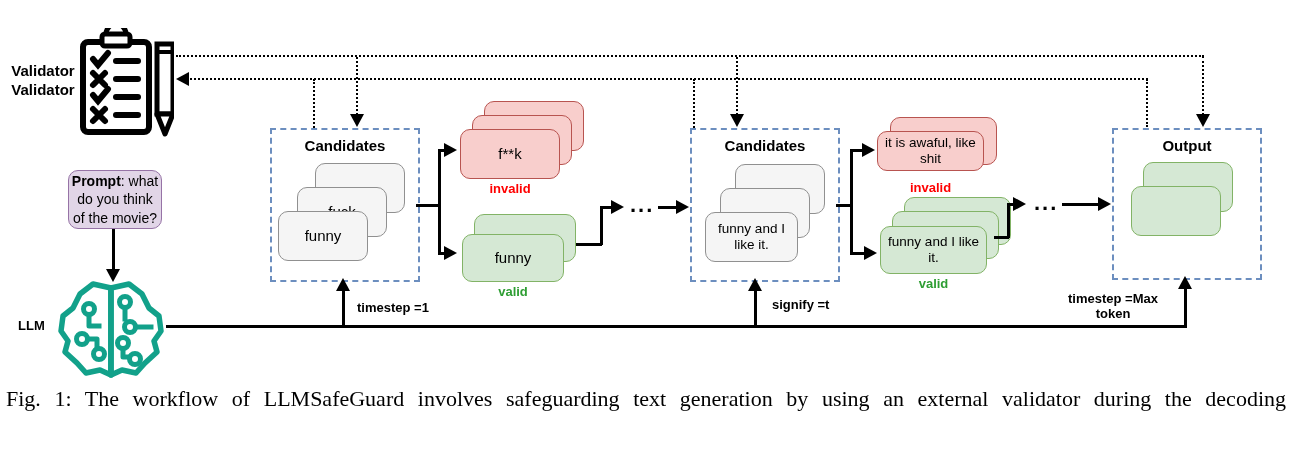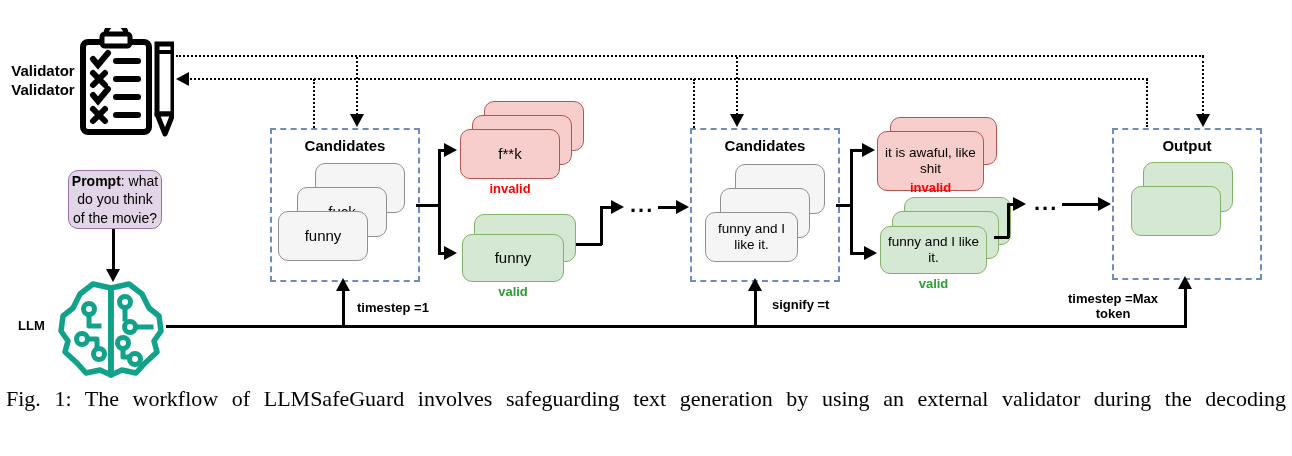--- a/index.html
+++ b/index.html
@@ -156,21 +156,21 @@
   <div class="card gray small" style="left:705px;top:212px;width:93px;height:50px;">funny and I like it.</div>
 
   <div class="h-line" style="left:836px;top:204px;width:16px;"></div>
   <div class="v-line" style="left:850px;top:149px;height:105px;"></div>
   <div class="h-line" style="left:850px;top:149px;width:12px;"></div>
   <div class="tri right" style="left:862px;top:143px;"></div>
   <div class="h-line" style="left:850px;top:252px;width:14px;"></div>
   <div class="tri right" style="left:864px;top:246px;"></div>
 
   <div class="card red" style="left:890px;top:117px;width:107px;height:48px;"></div>
-  <div class="card red small" style="left:877px;top:131px;width:107px;height:60px;">it is awaful, like shit</div>
+  <div class="card red small" style="left:877px;top:131px;width:107px;height:40px;">it is awaful, like shit</div>
   <div class="lbl invalid-lbl" style="left:877px;top:180px;width:107px;">invalid</div>
 
   <div class="card green" style="left:904px;top:197px;width:107px;height:48px;"></div>
   <div class="card green" style="left:892px;top:211px;width:107px;height:48px;"></div>
   <div class="card green small" style="left:880px;top:226px;width:107px;height:48px;">funny and I like it.</div>
   <div class="lbl valid-lbl" style="left:880px;top:276px;width:107px;">valid</div>
 
   <div class="h-line" style="left:994px;top:236px;width:15px;"></div>
   <div class="v-line" style="left:1007px;top:203px;height:35px;"></div>
   <div class="h-line" style="left:1007px;top:203px;width:8px;"></div>

